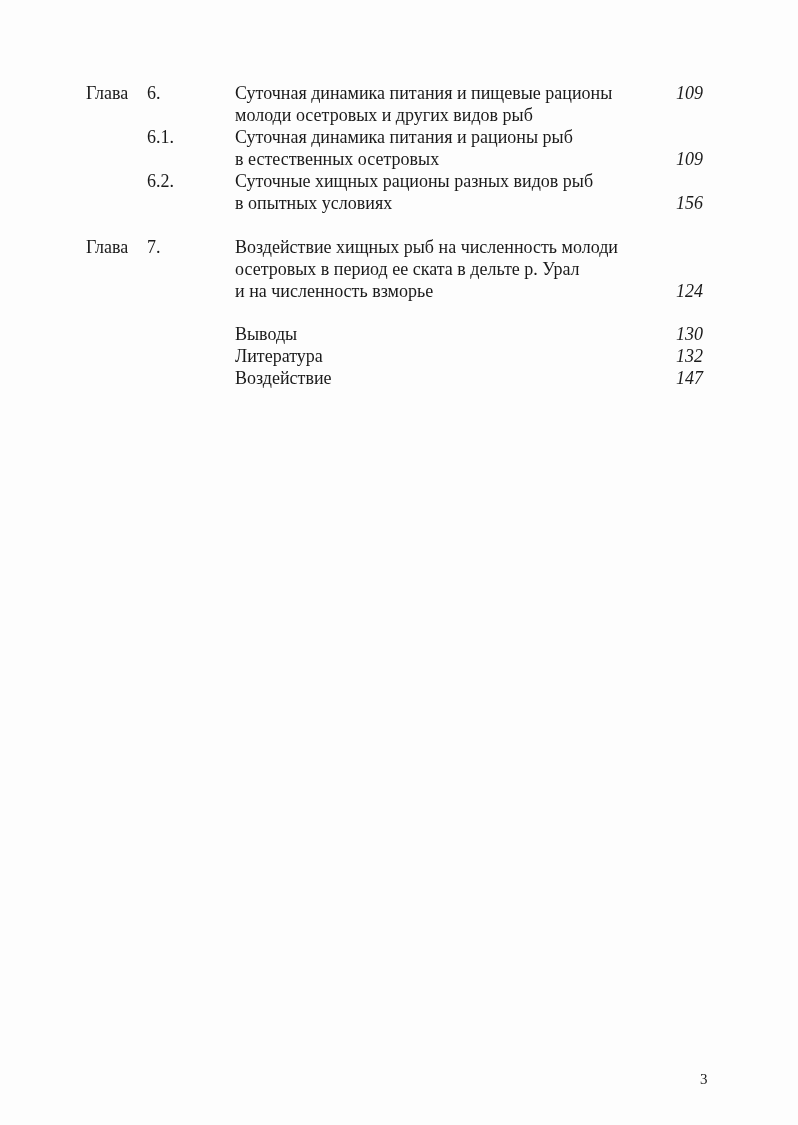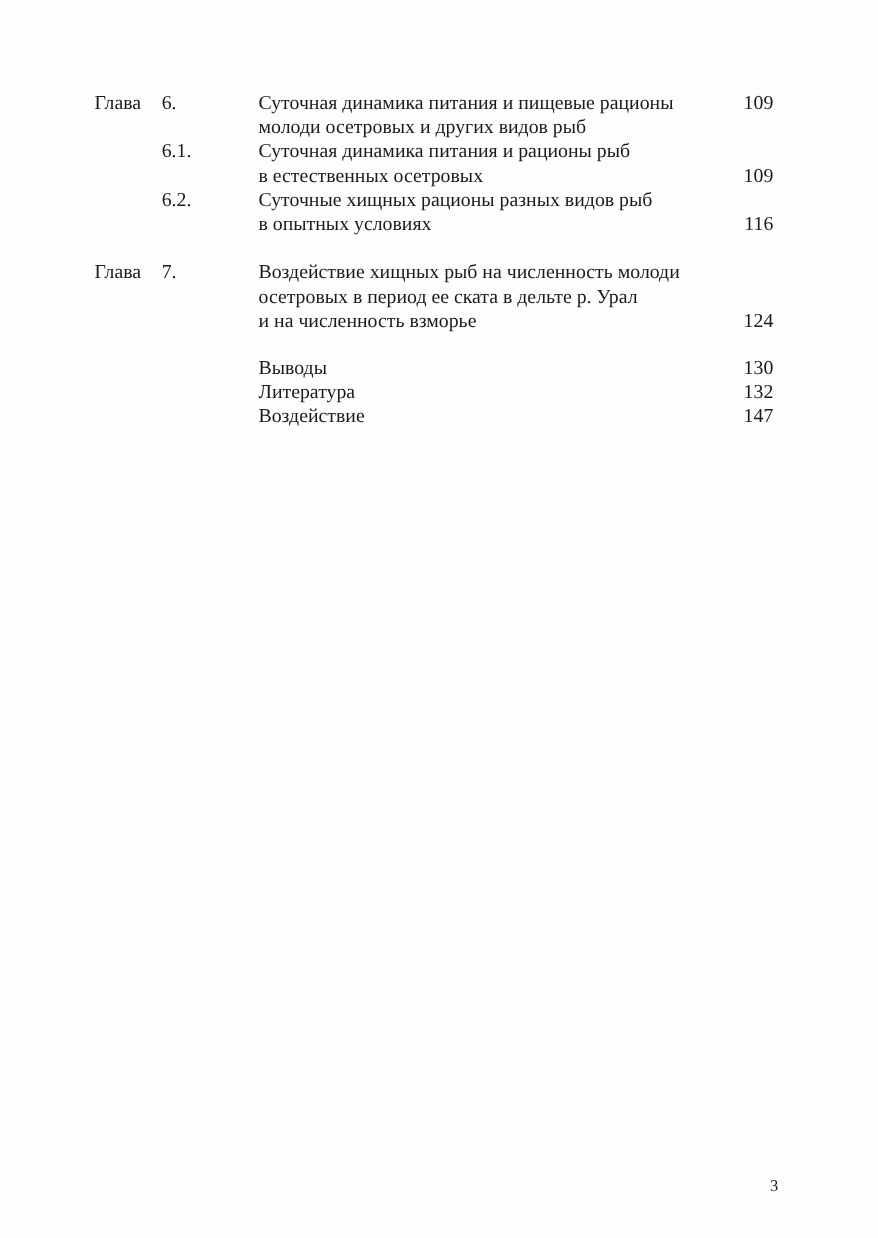--- a/index.html
+++ b/index.html
@@ -10,21 +10,21 @@
       overflow: hidden;
       font-family: "Liberation Serif", "DejaVu Serif", serif;
       color: #1a1a1a;
       font-size: 18px;
     }
     .line { position: absolute; white-space: nowrap; line-height: 22px; text-align: right; }
     .chap { left: 86px; }
     .num { left: 147px; }
     .num6 { left: 147px; }
     .title { left: 203px; margin-left: 32px; }
-    .page { left: 665px; width: 38px; text-align: right; }
+    .page { left: 665px; width: 38px; text-align: right; font-style: italic; }
     .pagenum { position: absolute; left: 700px; top: 1071px; font-size: 15px; }
   </style>
 </head>
 <body>
 
 <div>
 
   <span class="line chap" style="top:82px">Глава</span>
   <span class="line num" style="top:82px">6.</span>
   <span class="line title" style="top:82px">Суточная динамика питания и пищевые рационы</span>
@@ -32,21 +32,21 @@
   <span class="line title" style="top:104px">молоди осетровых и других видов рыб</span>
 
   <span class="line num6" style="top:126px">6.1.</span>
   <span class="line title" style="top:126px">Суточная динамика питания и рационы рыб</span>
   <span class="line title" style="top:148px">в естественных осетровых</span>
   <span class="line page" style="top:148px">109</span>
 
   <span class="line num6" style="top:170px">6.2.</span>
   <span class="line title" style="top:170px">Суточные хищных рационы разных видов рыб</span>
   <span class="line title" style="top:192px">в опытных условиях</span>
-  <span class="line page" style="top:192px">116</span>
+  <span class="line page" style="top:192px">156</span>
 
   <span class="line chap" style="top:236px">Глава</span>
   <span class="line num" style="top:236px">7.</span>
   <span class="line title" style="top:236px">Воздействие хищных рыб на численность молоди</span>
   <span class="line title" style="top:258px">осетровых в период ее ската в дельте р. Урал</span>
   <span class="line title" style="top:280px">и на численность взморье</span>
   <span class="line page" style="top:280px">124</span>
 
   <span class="line title" style="top:323px">Выводы</span>
   <span class="line page" style="top:323px">130</span>

